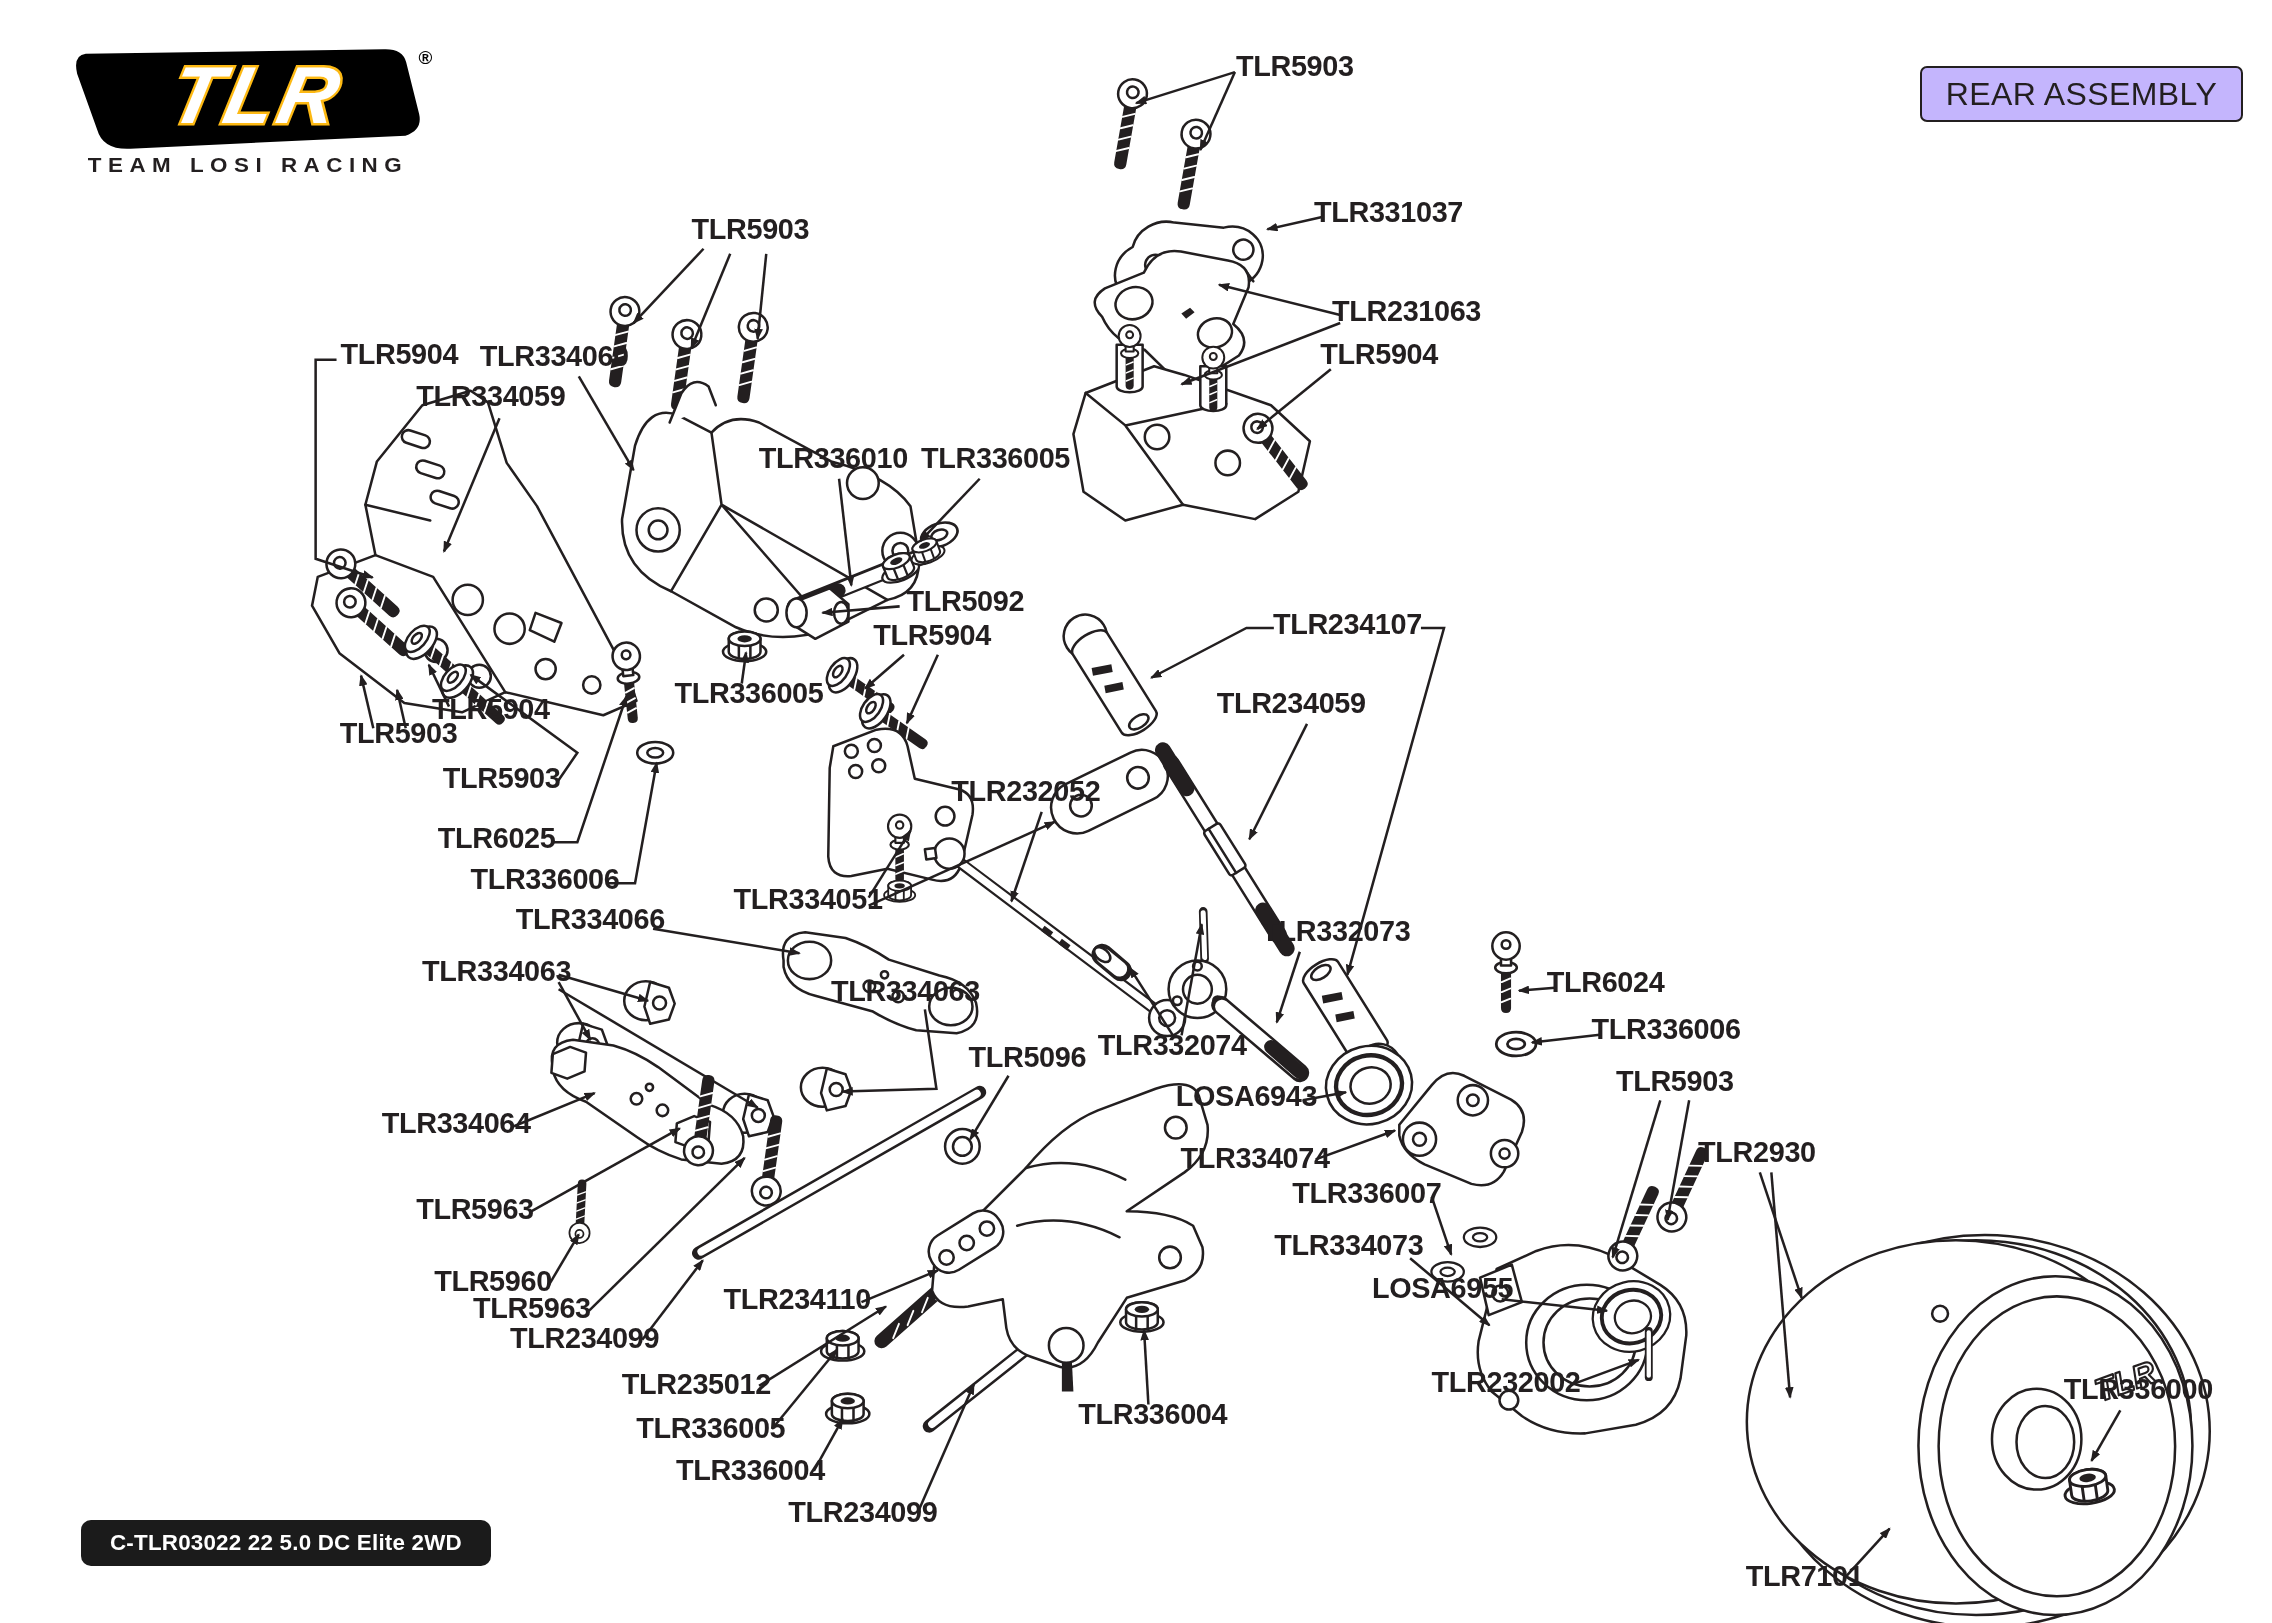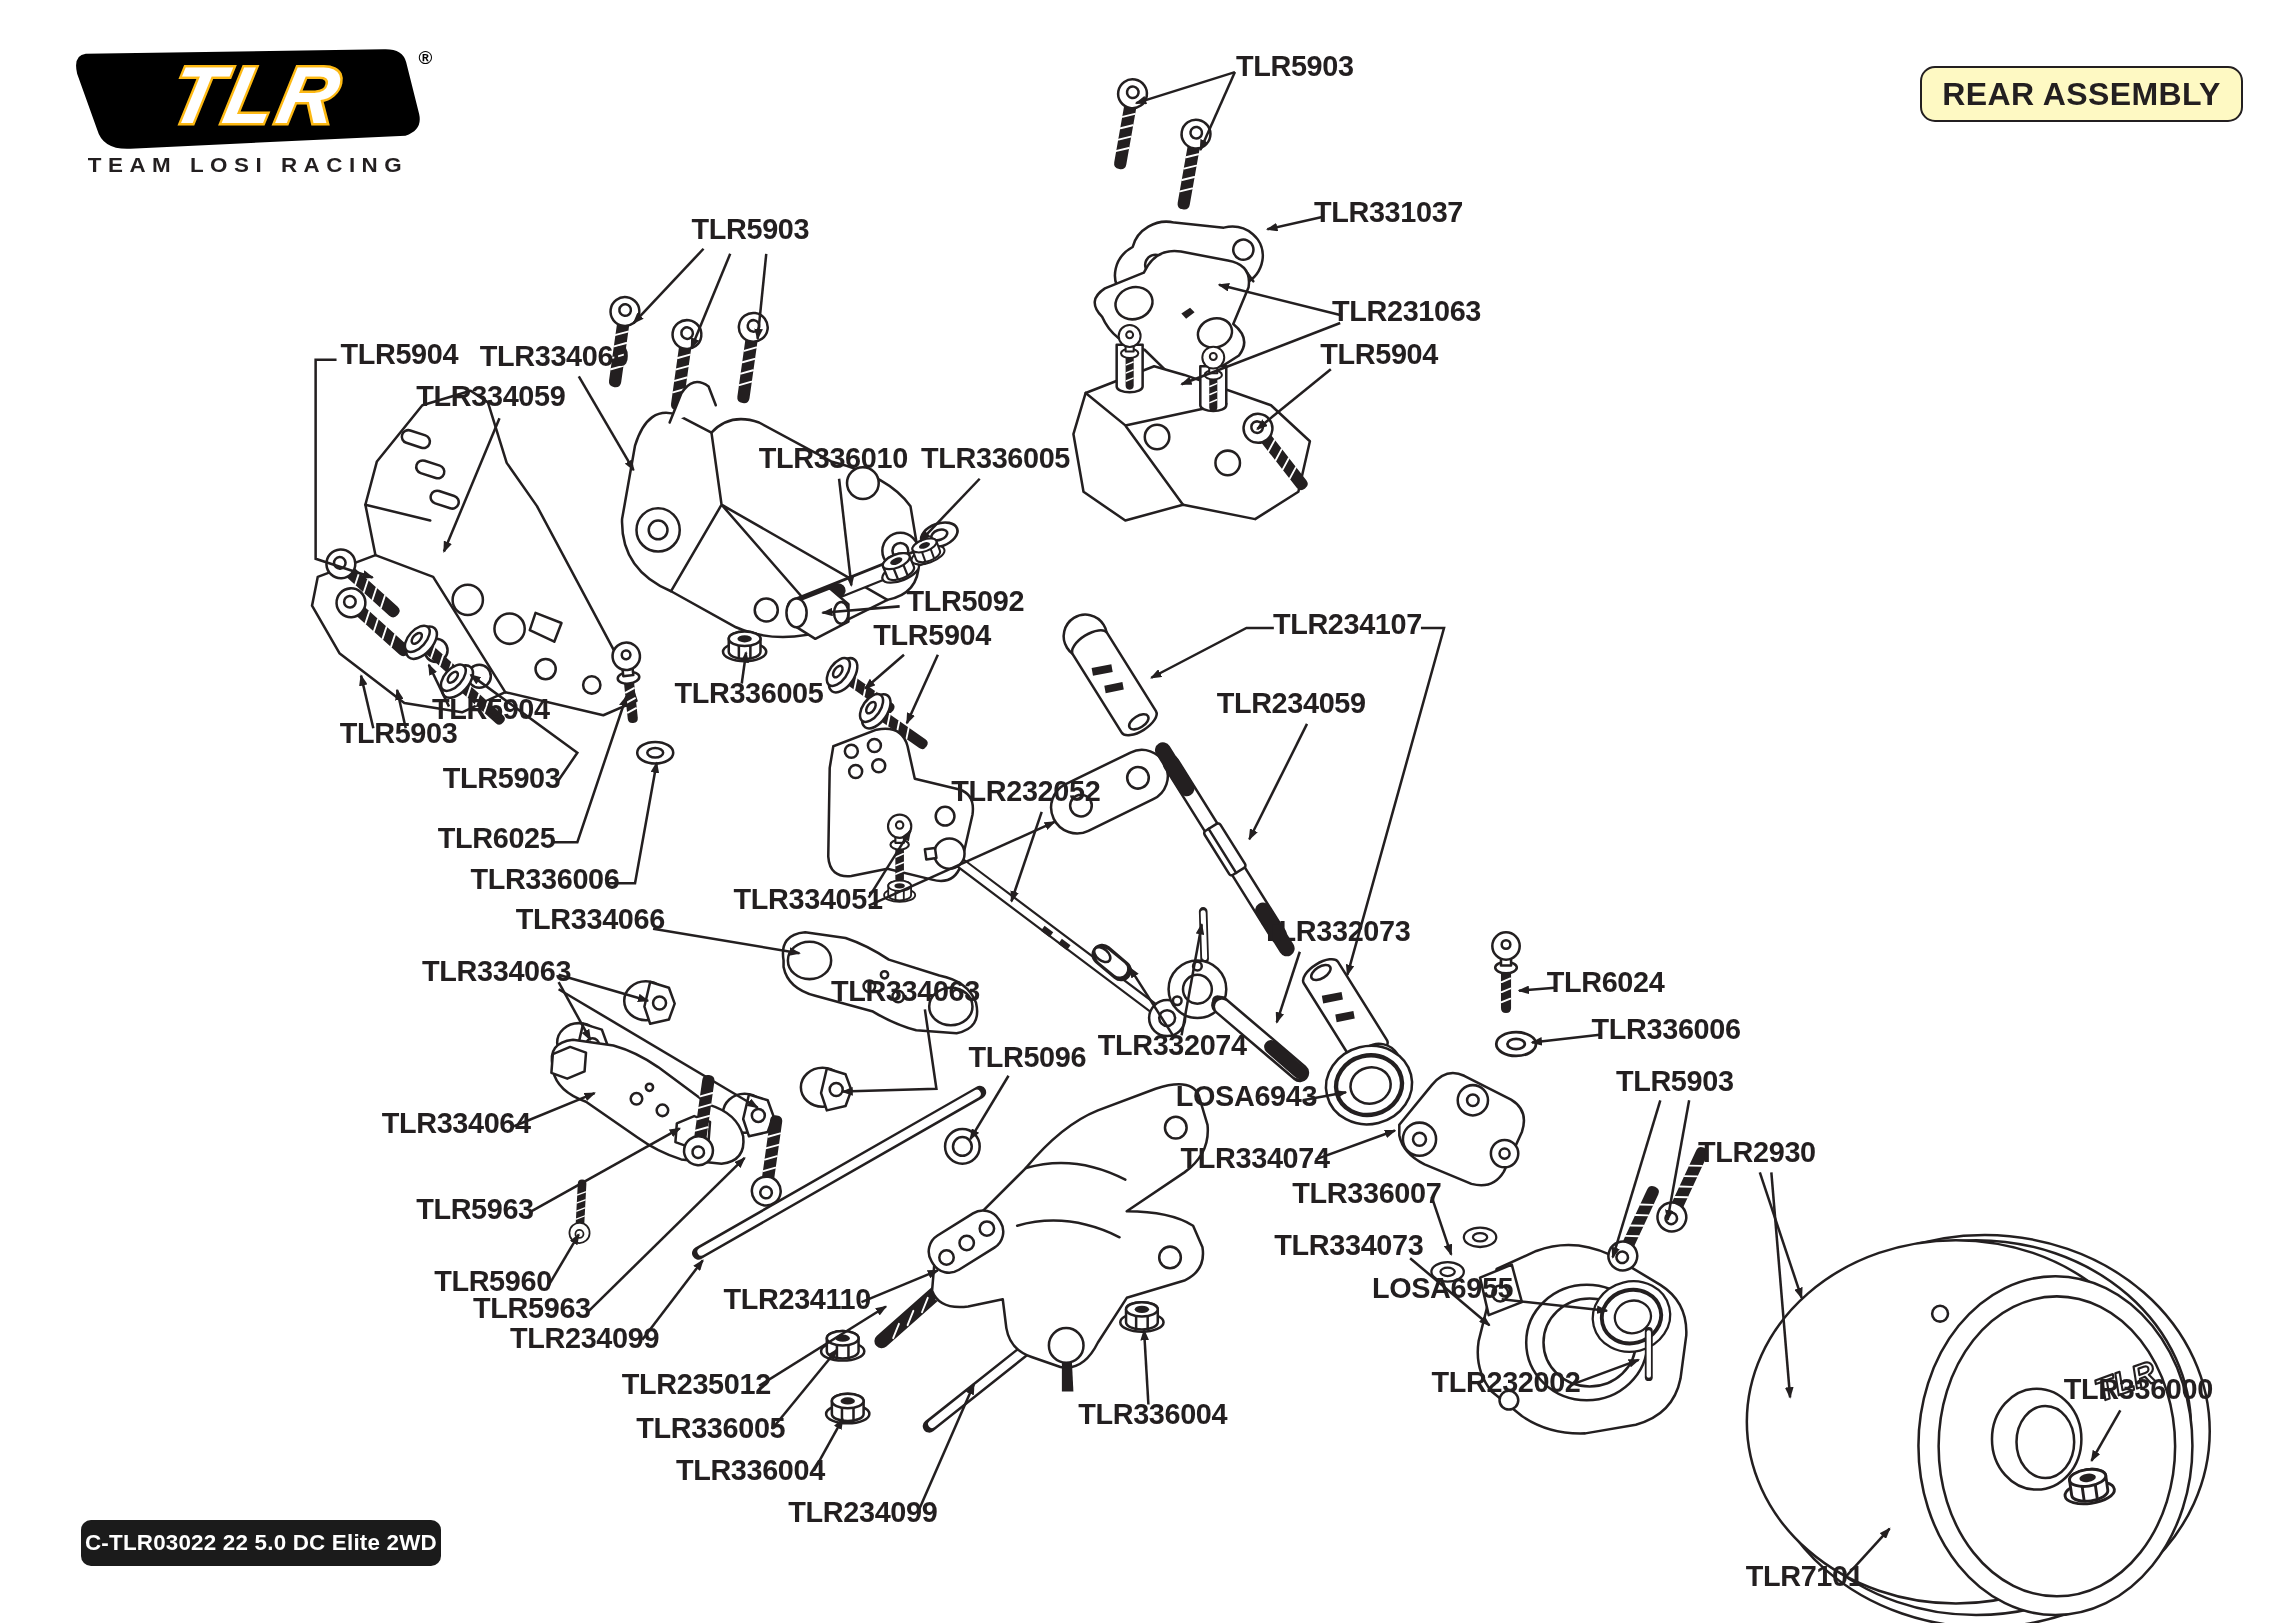--- a/index.html
+++ b/index.html
@@ -9,24 +9,24 @@
          fill:#231f20;letter-spacing:-0.5px;}
   .leader{fill:none;stroke:#231f20;stroke-width:3.5px;}
   .ln{fill:none;stroke:#231f20;stroke-width:3.5px;}
   .fw{fill:#ffffff;stroke:#231f20;stroke-width:3.5px;}
   .fd{fill:#231f20;stroke:none;}
   .thread{stroke:#ffffff;stroke-width:2.6px;}
   #logo{position:absolute;left:61px;top:45px;width:375px;}
   #logo-sub{position:absolute;left:66px;top:153px;width:364px;text-align:center;
          font-weight:700;font-size:22.4px;letter-spacing:6.5px;transform:scaleY(0.92);white-space:nowrap;}
   #title-badge{position:absolute;left:1920px;top:66px;width:319px;height:52px;
-         border:2.9px solid #231f20;border-radius:15px;display:flex;align-items:center;justify-content:center;
-         font-size:32px;font-weight:700;letter-spacing:0.4px;background:#fef9c3;}
+         border:2.9px solid #231f20;border-radius:7px;display:flex;align-items:center;justify-content:center;
+         font-size:32px;font-weight:400;letter-spacing:0.4px;background:#c4b5fd;}
   #footer-badge{position:absolute;left:81px;top:1520px;background:#1b1b1b;color:#fff;
-         border-radius:10px;padding:10px 4px;font-size:22.4px;font-weight:700;letter-spacing:0.2px;}
+         border-radius:10px;padding:10px 29px;font-size:22.4px;font-weight:700;letter-spacing:0.2px;}
 </style>
 </head>
 <body>
 
 <div id="stage">
 
   <svg id="logo" width="375" height="108" viewBox="0 0 520 150">
     <path d="M34,12 L448,6 Q474,5 479,24 L497,96 Q502,118 478,126 L96,144 Q58,146 50,118 L22,40 Q16,14 34,12 Z" fill="#000000"></path>
     <g transform="skewX(-12)">
       <text x="287" y="108" text-anchor="middle" font-family="Liberation Sans, sans-serif" font-size="112" font-weight="900" font-style="italic" fill="#ffffff" stroke="#FDB913" stroke-width="7" paint-order="stroke" letter-spacing="6">TLR</text>

